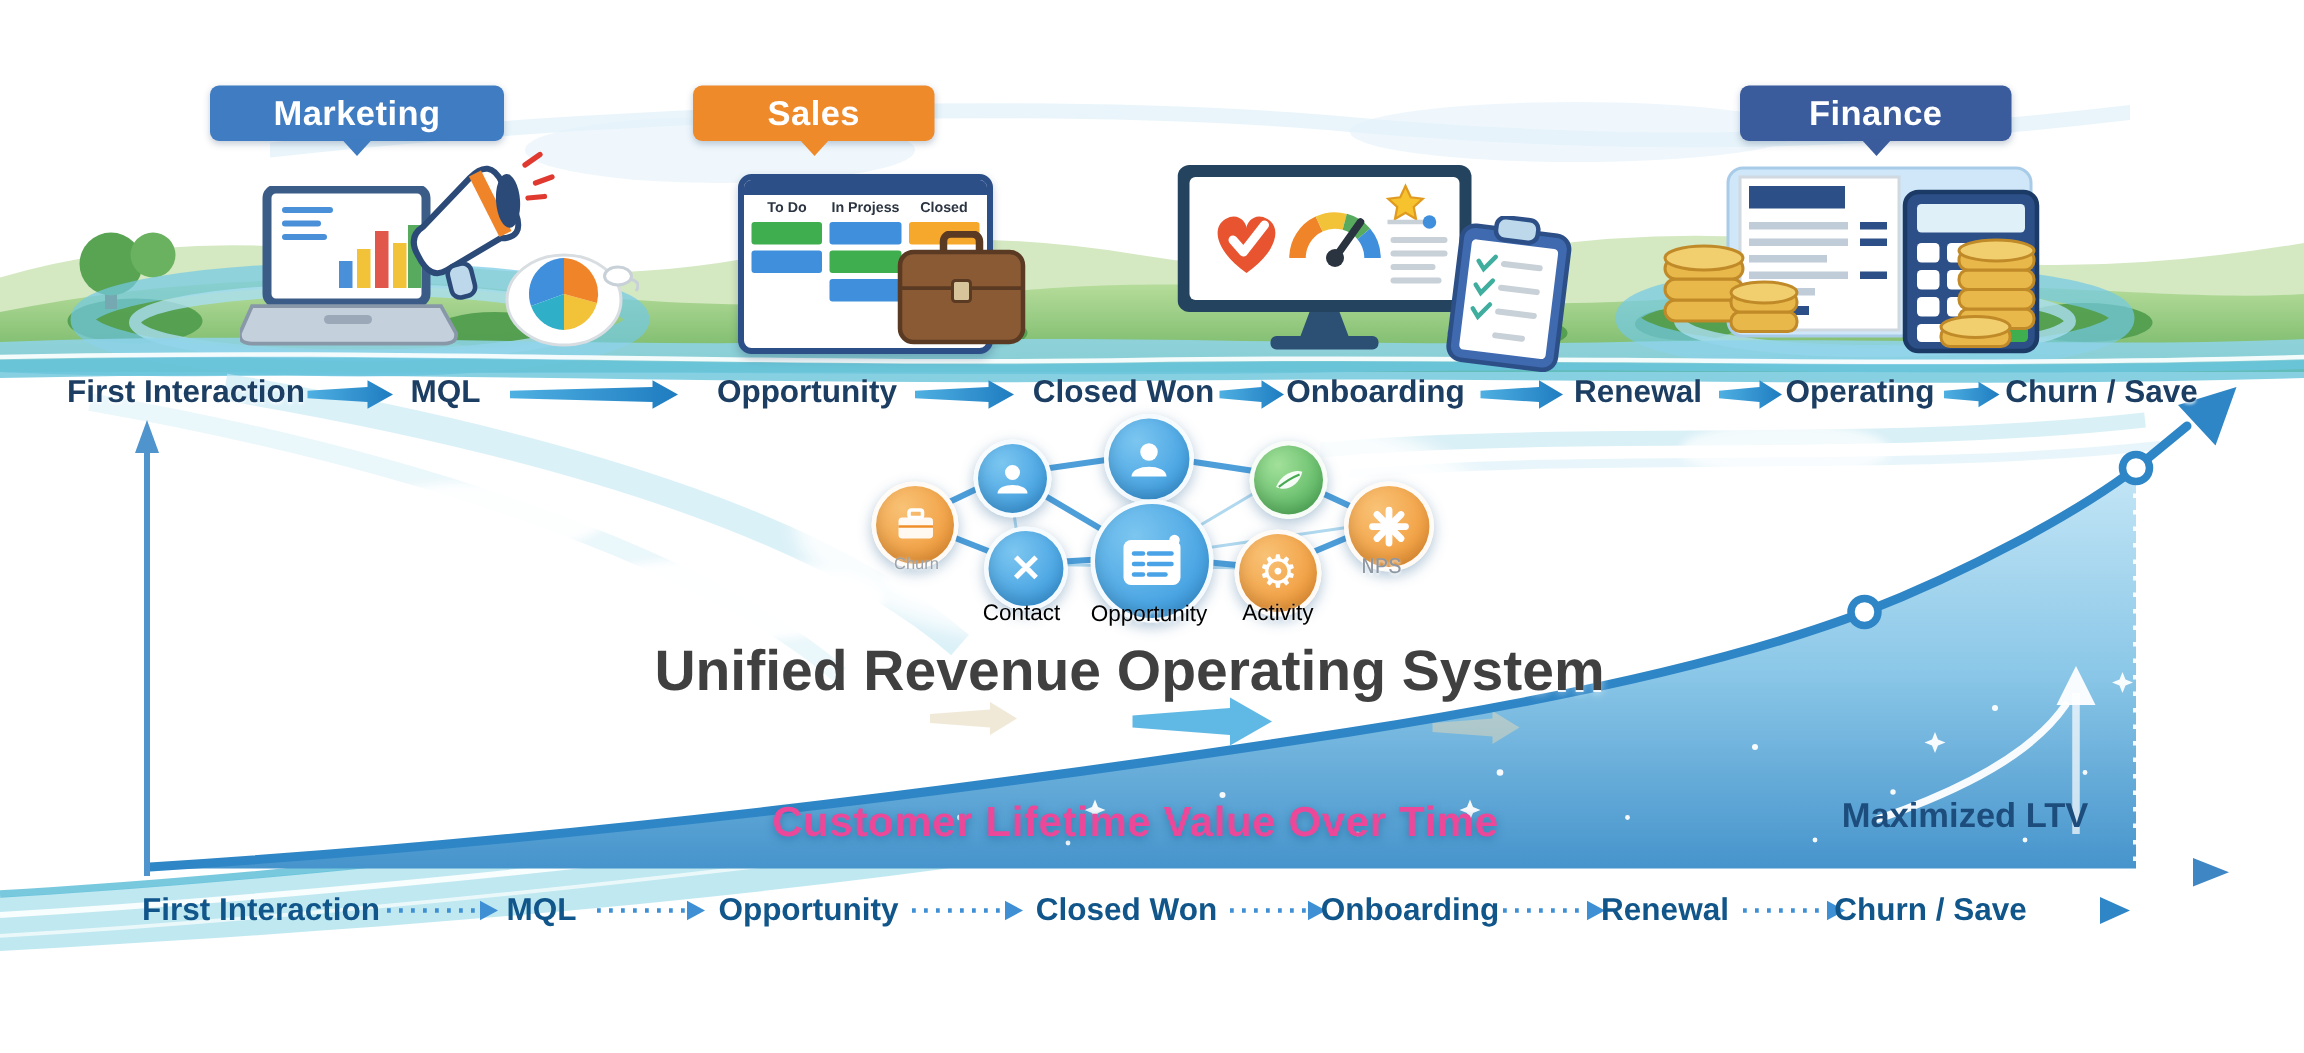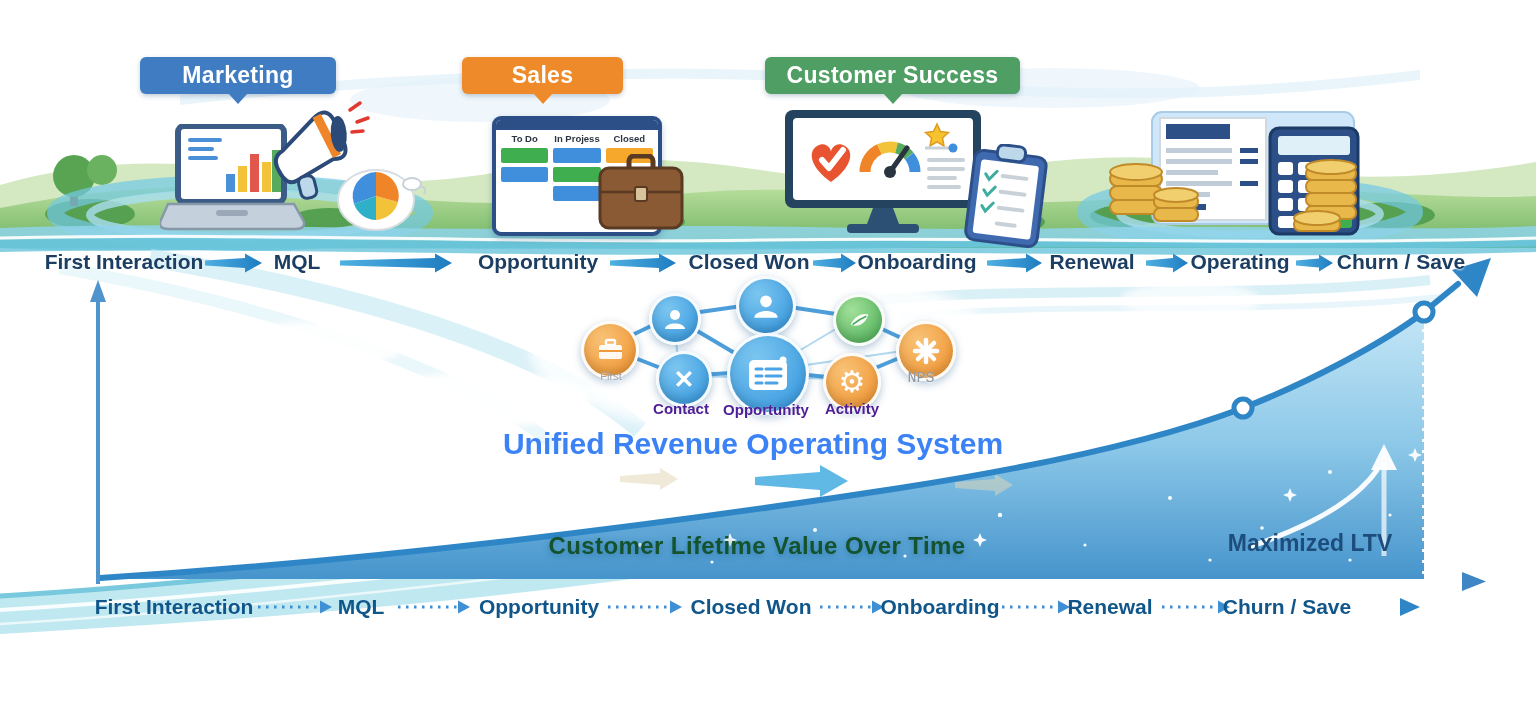--- a/index.html
+++ b/index.html
@@ -23,33 +23,33 @@
           color:#11568a;white-space:nowrap;z-index:7;}
 
   
   .node{position:absolute;width:var(--d);height:var(--d);border-radius:50%;display:flex;
         align-items:center;justify-content:center;color:#fff;z-index:6;
         border:3px solid rgba(255,255,255,.95);
         box-shadow:0 3px 9px rgba(30,90,140,.35), inset 0 -5px 9px rgba(0,0,0,.14);}
   .node.blue{background:radial-gradient(circle at 35% 28%,#7cc6f0,#2f93dc);}
   .node.orange{background:radial-gradient(circle at 35% 28%,#f8c276,#ef8f2a);}
   .node.green{background:radial-gradient(circle at 35% 28%,#a2e09a,#46ab52);}
-  .nlabel{position:absolute;transform:translateX(-50%);font-size:15px;font-weight:700;
-        color:#4c1d95;z-index:7;white-space:nowrap;text-shadow:0 1px 2px rgba(255,255,255,.9);}
+  .nlabel{position:absolute;transform:translateX(-50%);font-size:15px;font-weight:400;
+        color:#000000;z-index:7;white-space:nowrap;text-shadow:0 1px 2px rgba(255,255,255,.9);}
   .nlabel.dim{color:#8d97a3;font-weight:500;font-family:Liberation Mono, monospace;}
   .nlabel.tiny{font-size:11px;color:#9aa2ab;font-weight:500;}
   .glyph-x{font-size:25px;font-weight:900;line-height:1;}
   .glyph-gear{font-size:30px;line-height:1;}
 
   
-  .uros-title{position:absolute;left:753px;top:427px;transform:translateX(-50%);font-size:30px;
-        font-weight:800;color:#3b82f6;white-space:nowrap;z-index:7;
+  .uros-title{position:absolute;left:753px;top:427px;transform:translateX(-50%);font-size:38px;
+        font-weight:800;color:#404040;white-space:nowrap;z-index:7;
         text-shadow:0 1px 0 rgba(255,255,255,.9),0 2px 6px rgba(255,255,255,.6);}
-  .clv-title{position:absolute;left:757px;top:532px;transform:translateX(-50%);font-size:24px;
-        font-weight:800;color:#14532d;white-space:nowrap;z-index:7;letter-spacing:.4px;
+  .clv-title{position:absolute;left:757px;top:532px;transform:translateX(-50%);font-size:28px;
+        font-weight:800;color:#ec4899;white-space:nowrap;z-index:7;letter-spacing:.4px;
         text-shadow:0 2px 6px rgba(36,110,156,.65);}
   .max-ltv{position:absolute;left:1310px;top:530px;transform:translateX(-50%);font-size:23px;
         font-weight:700;color:#1d4d7c;white-space:nowrap;z-index:7;}
 
   
   .kanban{position:absolute;left:455px;top:116px;width:162px;height:112px;background:#fff;
         border:4px solid #2c4f88;border-radius:9px;z-index:5;overflow:hidden;
         box-shadow:0 3px 6px rgba(20,50,90,.25);margin-left:37px;}
   .kb-top{height:10px;background:#2c4f88;}
   .kb-cols{display:grid;grid-template-columns:1fr 1fr 1fr;gap:5px;padding:3px 5px;}
@@ -240,22 +240,22 @@
       <polygon points="1400,598 1420,607 1400,616" fill="#2e86c6" stroke="none"></polygon>
     </g>
   </svg>
 
   <div class="banner" style="--c:#3f7cc2;left:140px;top:57px;width:196px;">
       <span>Marketing</span>
     </div>
   <div class="banner" style="--c:#ef8a2b;left:462px;top:57px;width:161px;">
       <span>Sales</span>
     </div>
-  <div class="banner" style="--c:#4f9e63;left:765px;top:57px;width:255px;">
-      <span>Customer Success</span>
+  <div class="banner" style="--c:#3a5b9c;left:1160px;top:57px;width:181px;">
+      <span>Finance</span>
     </div>
 
   <svg class="abs" style="left:160px;top:124px;z-index:5" width="148" height="110" viewBox="0 0 148 110">
     <rect x="18" y="2" width="106" height="76" rx="6" fill="#ffffff" stroke="#3c5c88" stroke-width="6"></rect>
     <g fill="#4a90d8">
         <rect x="28" y="14" width="34" height="4" rx="2"></rect>
         <rect x="28" y="23" width="26" height="4" rx="2"></rect>
         <rect x="28" y="32" width="30" height="4" rx="2"></rect>
       </g>
     <rect x="66" y="50" width="9" height="18" fill="#4a90d8"></rect>
@@ -484,21 +484,21 @@
     <svg width="28" height="28" viewBox="0 0 28 28">
       <g stroke="#fff" stroke-width="4.5" stroke-linecap="round">
         <line x1="14" y1="3" x2="14" y2="25"></line>
           <line x1="3" y1="14" x2="25" y2="14"></line>
         <line x1="6" y1="6" x2="22" y2="22"></line>
           <line x1="22" y1="6" x2="6" y2="22"></line>
       </g>
     </svg>
   </div>
 
-  <span class="nlabel tiny" style="left:611px;top:370px">First</span>
+  <span class="nlabel tiny" style="left:611px;top:370px">Churn</span>
   <span class="nlabel" style="left:681px;top:400px">Contact</span>
   <span class="nlabel" style="left:766px;top:401px">Opportunity</span>
   <span class="nlabel" style="left:852px;top:400px">Activity</span>
   <span class="nlabel dim" style="left:921px;top:370px">NPS</span>
 
   <div class="uros-title">Unified Revenue Operating System</div>
   <div class="clv-title">Customer Lifetime Value Over Time</div>
   <div class="max-ltv">Maximized LTV</div>
 
   <span class="stage-bot" style="left:174px">First Interaction</span>

